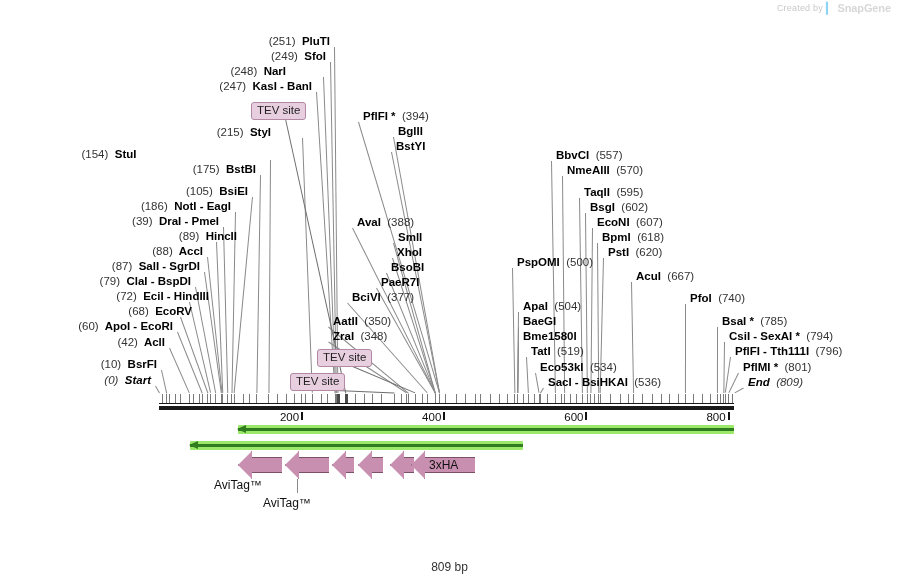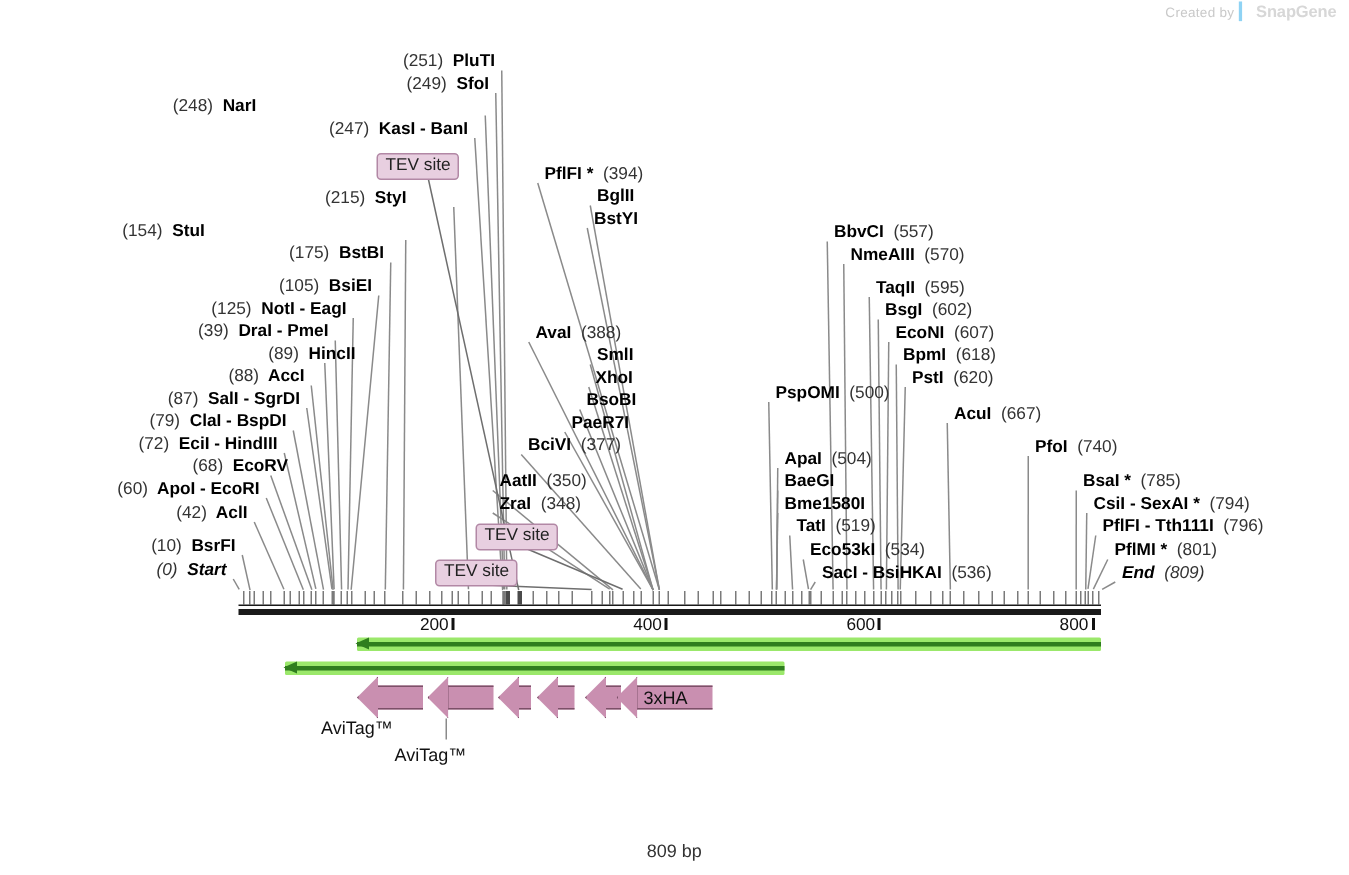--- a/index.html
+++ b/index.html
@@ -120,33 +120,33 @@
       <div class="lead" style="left: 730px; top: 357px; height: 36.3793px; transform: rotate(8.28125deg);"></div>
       <div class="lead" style="left: 738px; top: 373px; height: 22.222px; transform: rotate(25.841deg);"></div>
       <div class="lead" style="left: 743px; top: 388px; height: 10.2956px; transform: rotate(60.9454deg);"></div>
       <div class="lead dark" style="left: 285px; top: 119px; height: 280.539px; transform: rotate(-12.395deg);"></div>
       <div class="lead dark" style="left: 351px; top: 366px; height: 69.3438px; transform: rotate(-67.085deg);"></div>
       <div class="lead dark" style="left: 324px; top: 390px; height: 69.6135px; transform: rotate(-87.5301deg);"></div>
     </div>
   <div id="enzymes">
       <div class="enz" style="left: 0px; width: 330px; text-align: right; top: 35px;"><span class="pos">(251)</span>&nbsp; <span>PluTI</span></div>
       <div class="enz" style="left: 0px; width: 326px; text-align: right; top: 50px;"><span class="pos">(249)</span>&nbsp; <span>SfoI</span></div>
-      <div class="enz" style="left: 0px; width: 286px; text-align: center; top: 65px;"><span class="pos">(248)</span>&nbsp; <span>NarI</span></div>
+      <div class="enz" style="left: 0px; width: 286px; text-align: right; top: 65px;"><span class="pos">(248)</span>&nbsp; <span>NarI</span></div>
       <div class="enz" style="left: 0px; width: 312px; text-align: right; top: 80px;"><span class="pos">(247)</span>&nbsp; <span>KasI  -  BanI</span></div>
       <div class="enz" style="left: 0px; width: 271px; text-align: right; top: 126px;"><span class="pos">(215)</span>&nbsp; <span>StyI</span></div>
       <div class="enz" style="left: 0px; width: 218px; text-align: center; top: 148px;"><span class="pos">(154)</span>&nbsp; <span>StuI</span></div>
       <div class="enz" style="left: 0px; width: 256px; text-align: right; top: 163px;"><span class="pos">(175)</span>&nbsp; <span>BstBI</span></div>
       <div class="enz" style="left: 0px; width: 248px; text-align: right; top: 185px;"><span class="pos">(105)</span>&nbsp; <span>BsiEI</span></div>
-      <div class="enz" style="left: 0px; width: 231px; text-align: right; top: 200px;"><span class="pos">(125)</span>&nbsp; <span>NotI  -  EagI</span></div>
+      <div class="enz" style="left: 0px; width: 231px; text-align: right; top: 200px;"><span class="pos">(186)</span>&nbsp; <span>NotI  -  EagI</span></div>
       <div class="enz" style="left: 0px; width: 219px; text-align: right; top: 215px;"><span class="pos">(39)</span>&nbsp; <span>DraI  -  PmeI</span></div>
       <div class="enz" style="left: 0px; width: 237px; text-align: right; top: 230px;"><span class="pos">(89)</span>&nbsp; <span>HincII</span></div>
       <div class="enz" style="left: 0px; width: 203px; text-align: right; top: 245px;"><span class="pos">(88)</span>&nbsp; <span>AccI</span></div>
       <div class="enz" style="left: 0px; width: 200px; text-align: right; top: 260px;"><span class="pos">(87)</span>&nbsp; <span>SalI  -  SgrDI</span></div>
       <div class="enz" style="left: 0px; width: 191px; text-align: right; top: 275px;"><span class="pos">(79)</span>&nbsp; <span>ClaI  -  BspDI</span></div>
-      <div class="enz" style="left: 0px; width: 185px; text-align: right; top: 290px;"><span class="pos">(72)</span>&nbsp; <span>EciI  -  HindIII</span></div>
+      <div class="enz" style="left: 0px; width: 185px; text-align: right; top: 290px; padding-left: 24px;"><span class="pos">(72)</span>&nbsp; <span>EciI  -  HindIII</span></div>
       <div class="enz" style="left: 0px; width: 176px; text-align: right; top: 305px; padding-left: 16px;"><span class="pos">(68)</span>&nbsp; <span>EcoRV</span></div>
       <div class="enz" style="left: 0px; width: 173px; text-align: right; top: 320px;"><span class="pos">(60)</span>&nbsp; <span>ApoI  -  EcoRI</span></div>
       <div class="enz" style="left: 0px; width: 165px; text-align: right; top: 336px;"><span class="pos">(42)</span>&nbsp; <span>AclI</span></div>
       <div class="enz" style="left: 0px; width: 157px; text-align: right; top: 358px;"><span class="pos">(10)</span>&nbsp; <span>BsrFI</span></div>
       <div class="enz italic" style="left: 0px; width: 151px; text-align: right; top: 374px;"><span class="pos">(0)</span>&nbsp; <span>Start</span></div>
       <div class="enz" style="left: 363px; top: 110px;"><span>PflFI *</span>&nbsp;&nbsp;<span class="pos">(394)</span></div>
       <div class="enz" style="left: 398px; top: 125px;"><span>BglII</span></div>
       <div class="enz" style="left: 396px; top: 140px;"><span>BstYI</span></div>
       <div class="enz" style="left: 357px; top: 216px;"><span>AvaI</span>&nbsp;&nbsp;<span class="pos">(388)</span></div>
       <div class="enz" style="left: 398px; top: 231px;"><span>SmlI</span></div>

